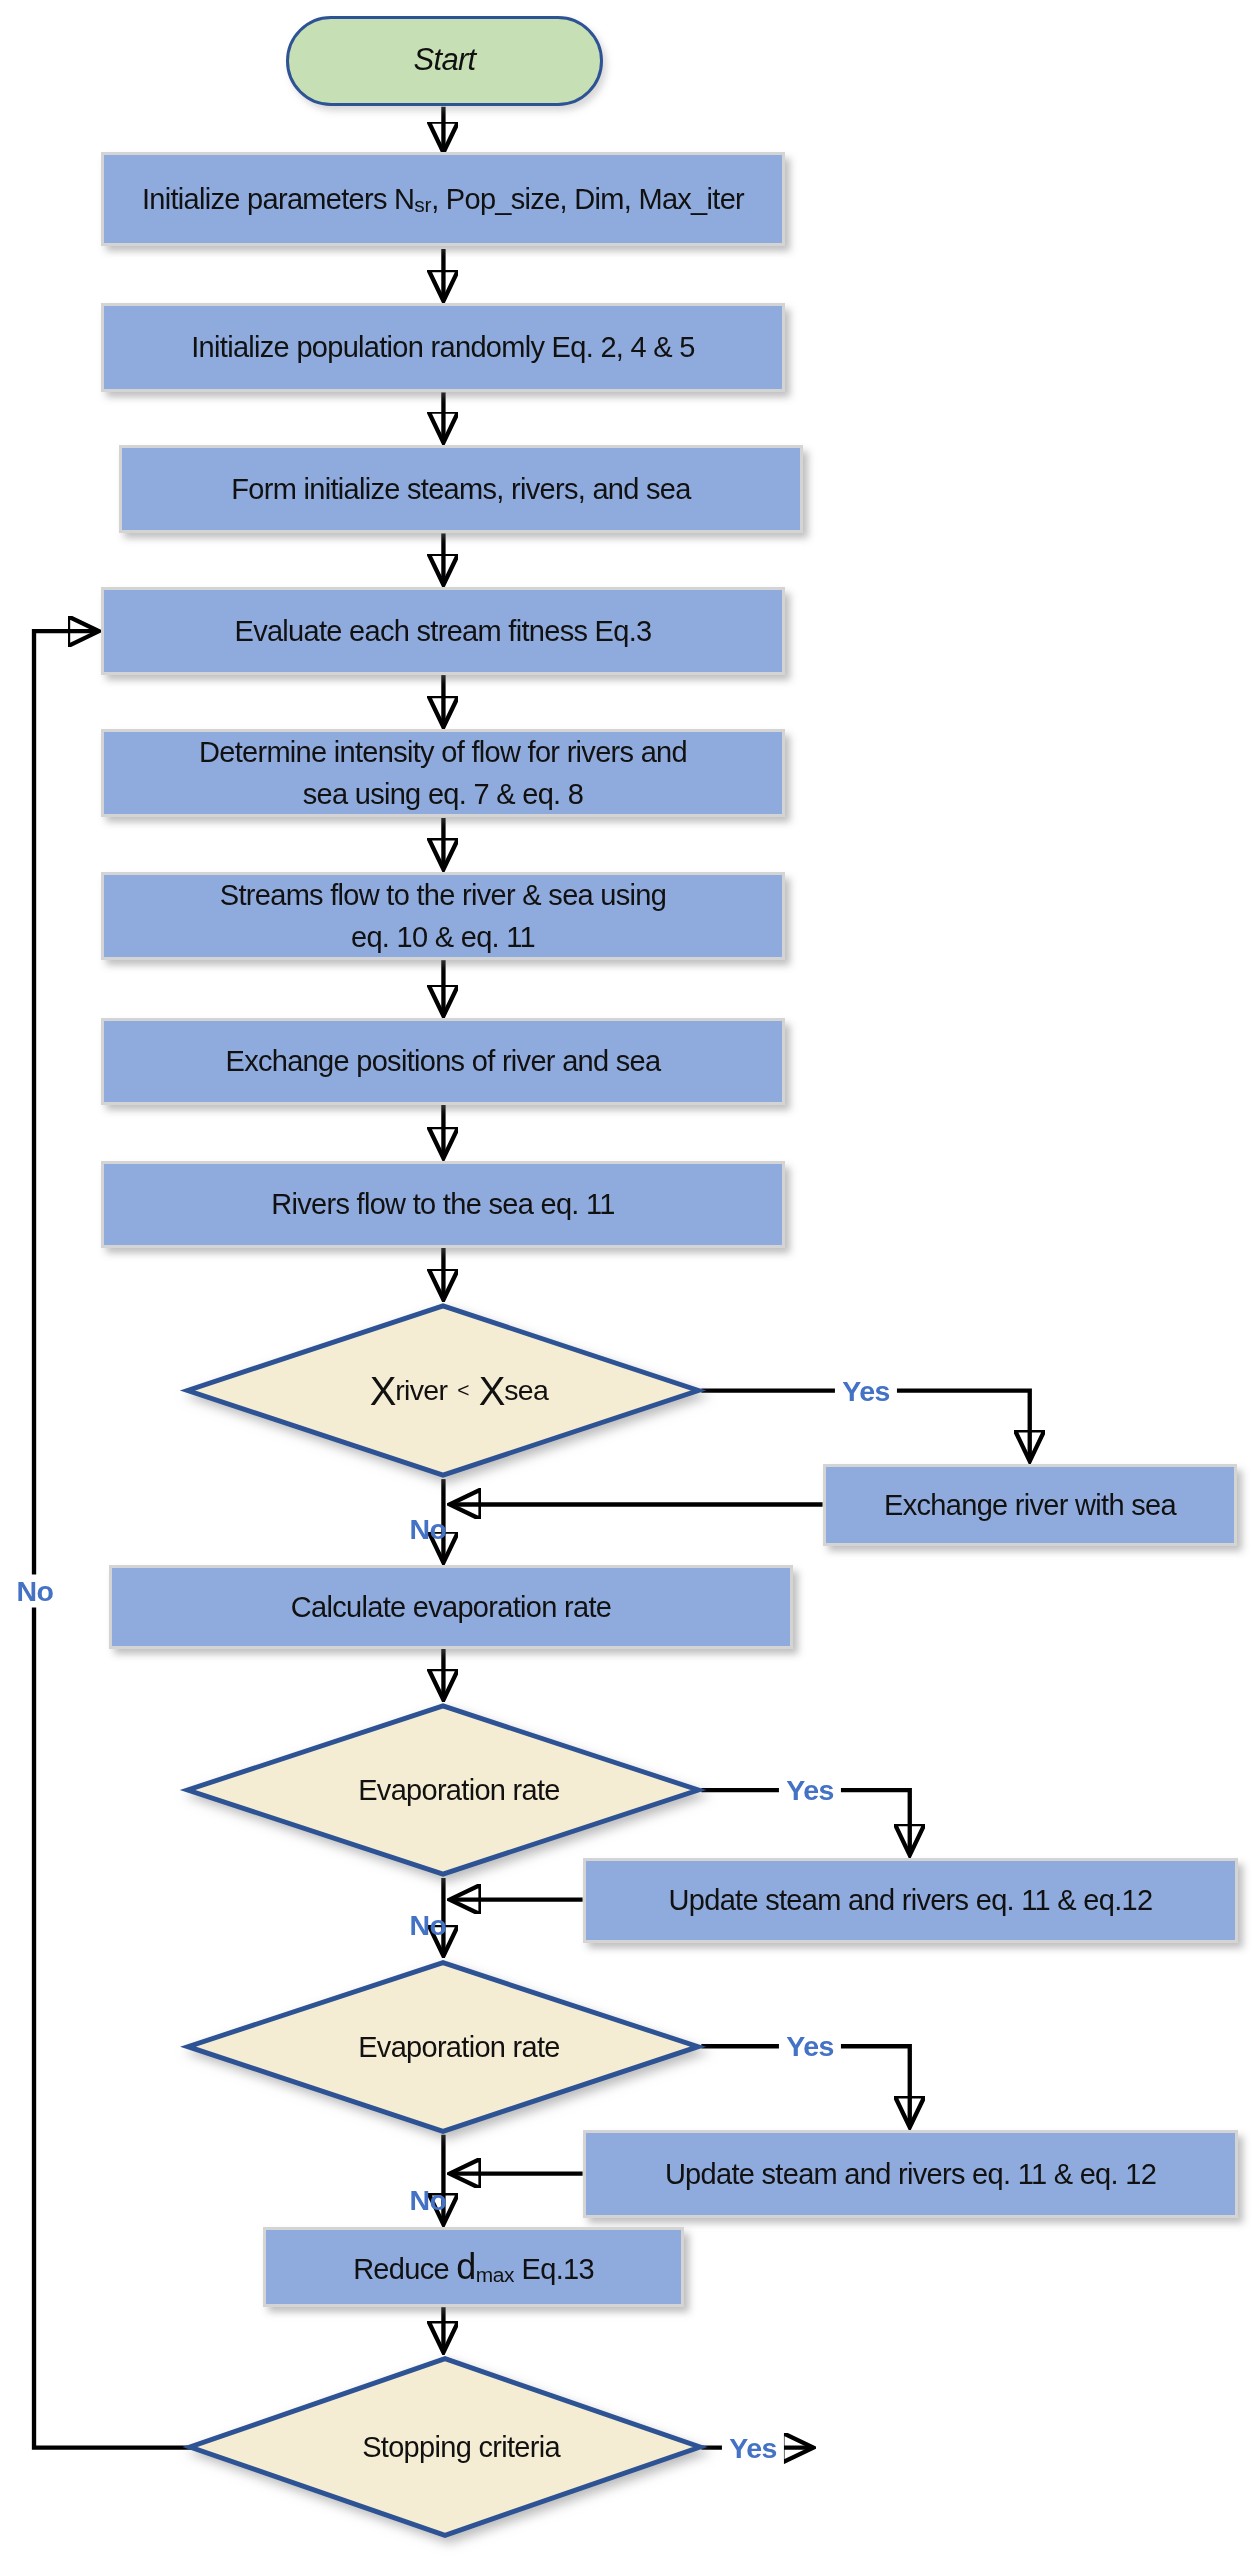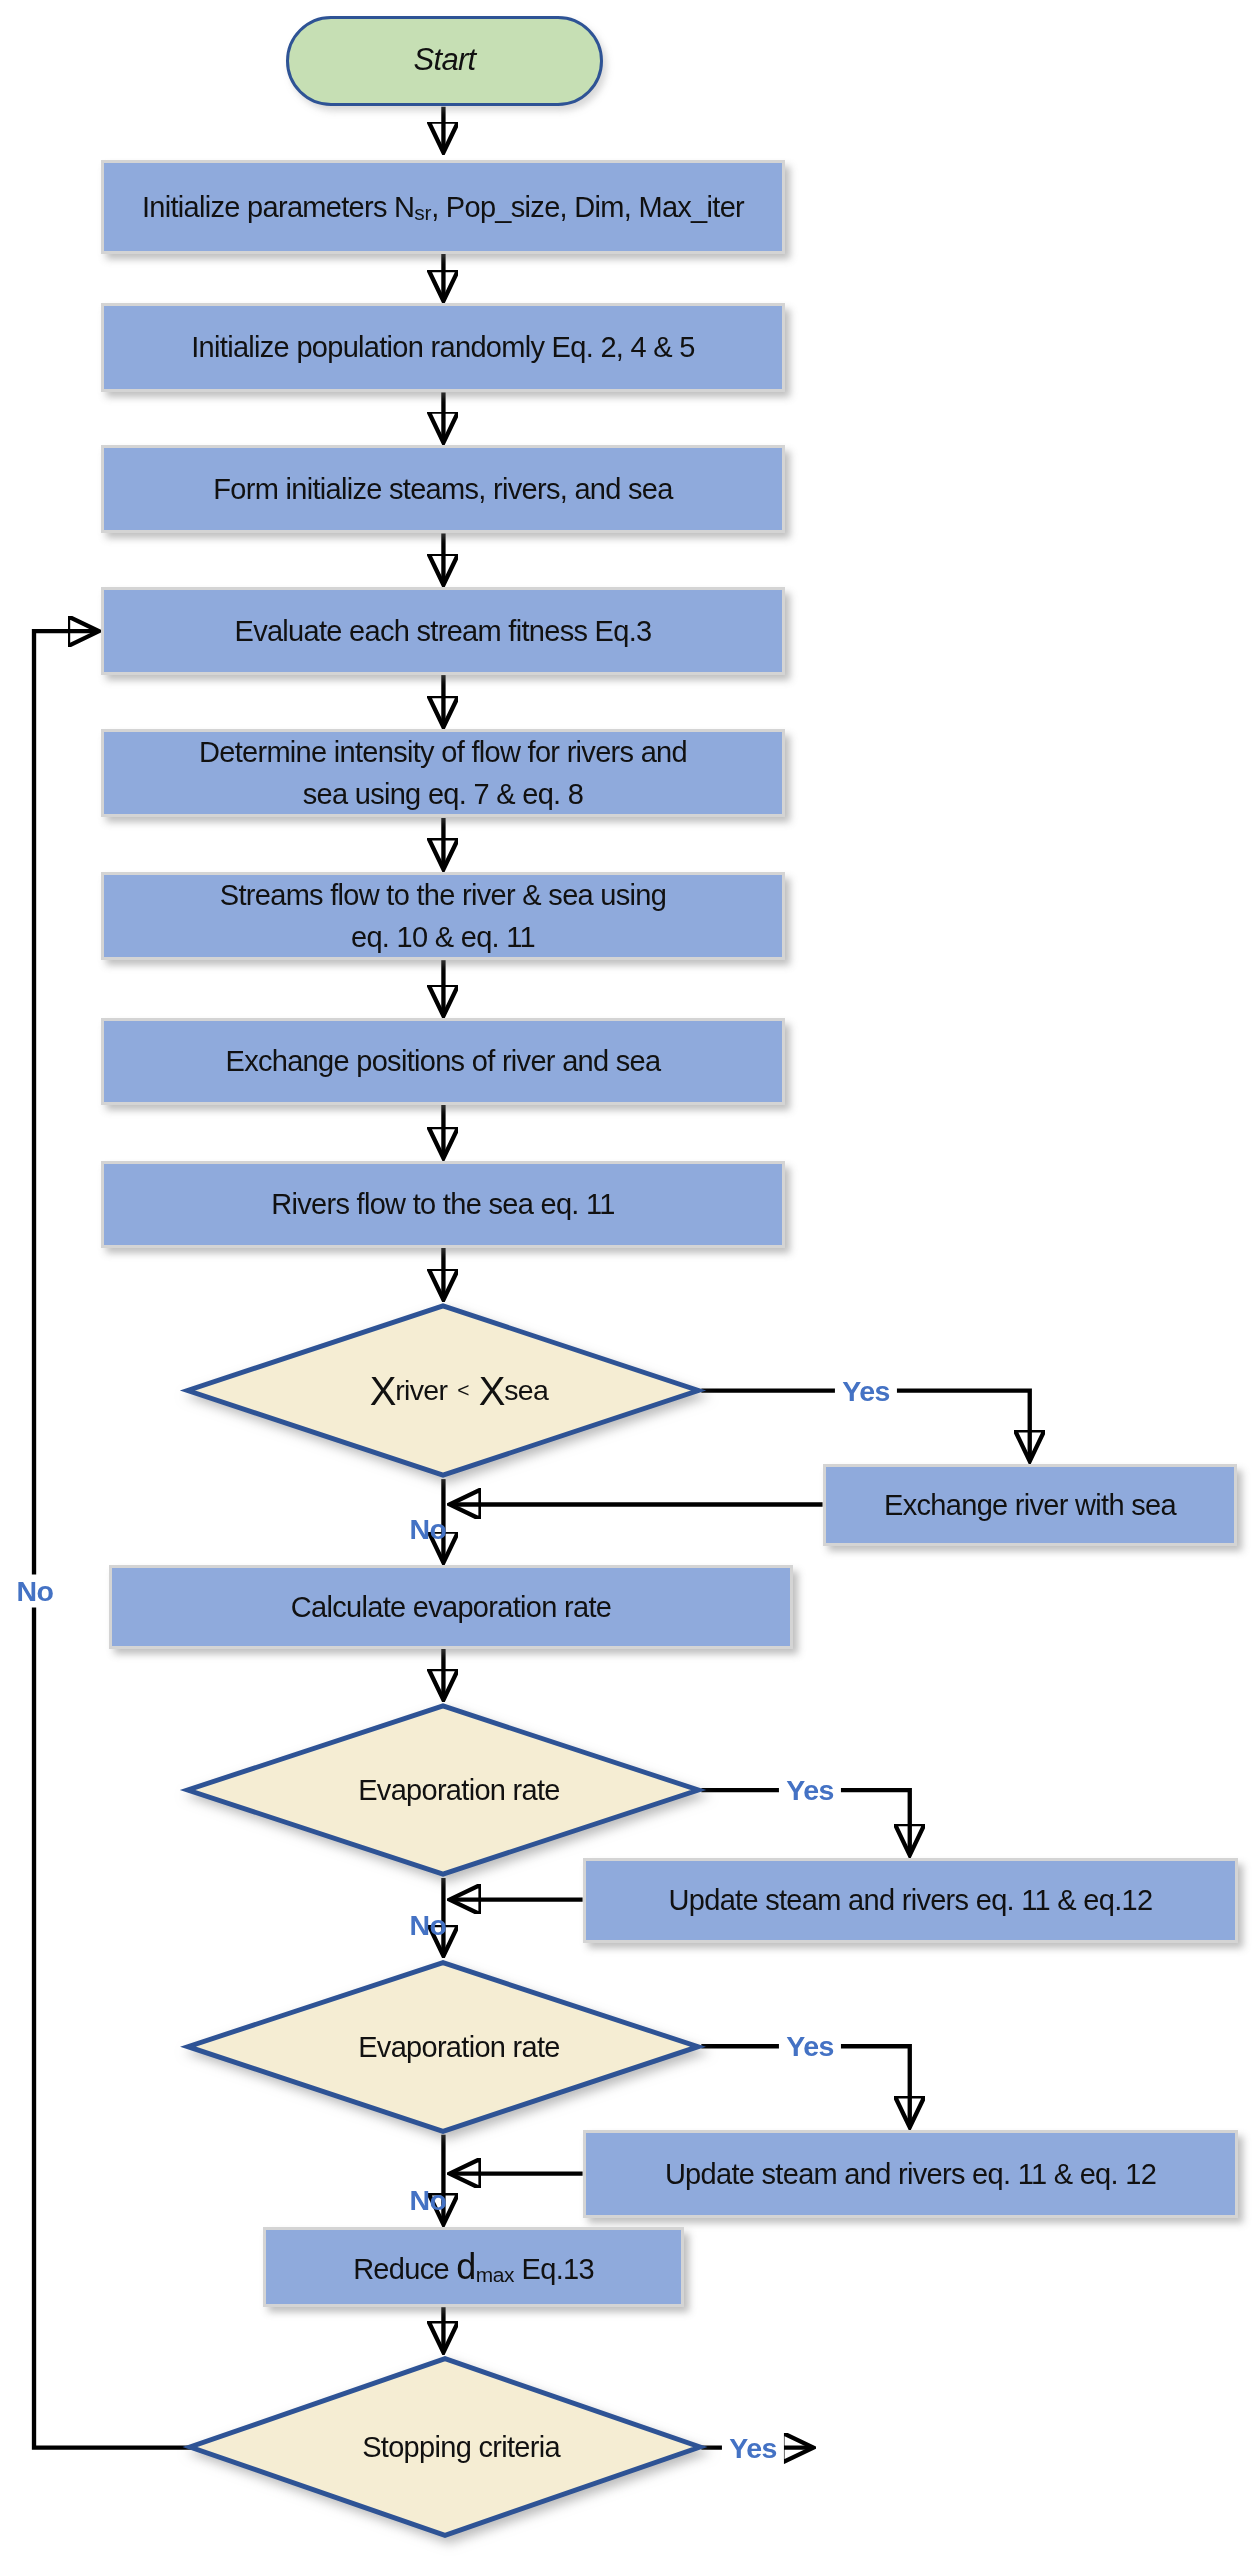--- a/index.html
+++ b/index.html
@@ -84,29 +84,29 @@
     <path d="M942,3514 L729,3514" marker-end="url(#ah)"></path>
     <path d="M717,3730 L717,3801" marker-end="url(#ah)"></path>
     <path d="M1134,3957 L1313,3957" marker-end="url(#ah)"></path>
     <path d="M311,3957 L55,3957 L55,1020 L158,1020" marker-end="url(#ah)"></path>
   </svg>
 
   <div class="node start" style="left:286px;top:15.5px;width:317px;height:90px;font-style:italic;">
     <div class="label">Start</div>
   </div>
 
-  <div class="node process" style="left:101px;top:160px;width:684px;height:94px;">
+  <div class="node process" style="left:101px;top:152px;width:684px;height:94px;">
     <div class="label"><span>Initialize parameters N</span><span class="sub">sr</span><span>, Pop_size, Dim, </span><span>Max_iter</span></div>
   </div>
 
   <div class="node process" style="left:101px;top:303px;width:684px;height:89px;">
     <div class="label">Initialize population randomly Eq. 2, 4 &amp; 5</div>
   </div>
 
-  <div class="node process" style="left:101px;top:445px;width:684px;height:88px;">
+  <div class="node process" style="left:119px;top:445px;width:684px;height:88px;">
     <div class="label">Form initialize steams, rivers, and sea</div>
   </div>
 
   <div class="node process" style="left:101px;top:587px;width:684px;height:88px;">
     <div class="label">Evaluate each stream fitness Eq.3</div>
   </div>
 
   <div class="node process" style="left:101px;top:729px;width:684px;height:88px;">
     <div class="label">
         <span class="line">Determine intensity of flow for rivers and</span>

